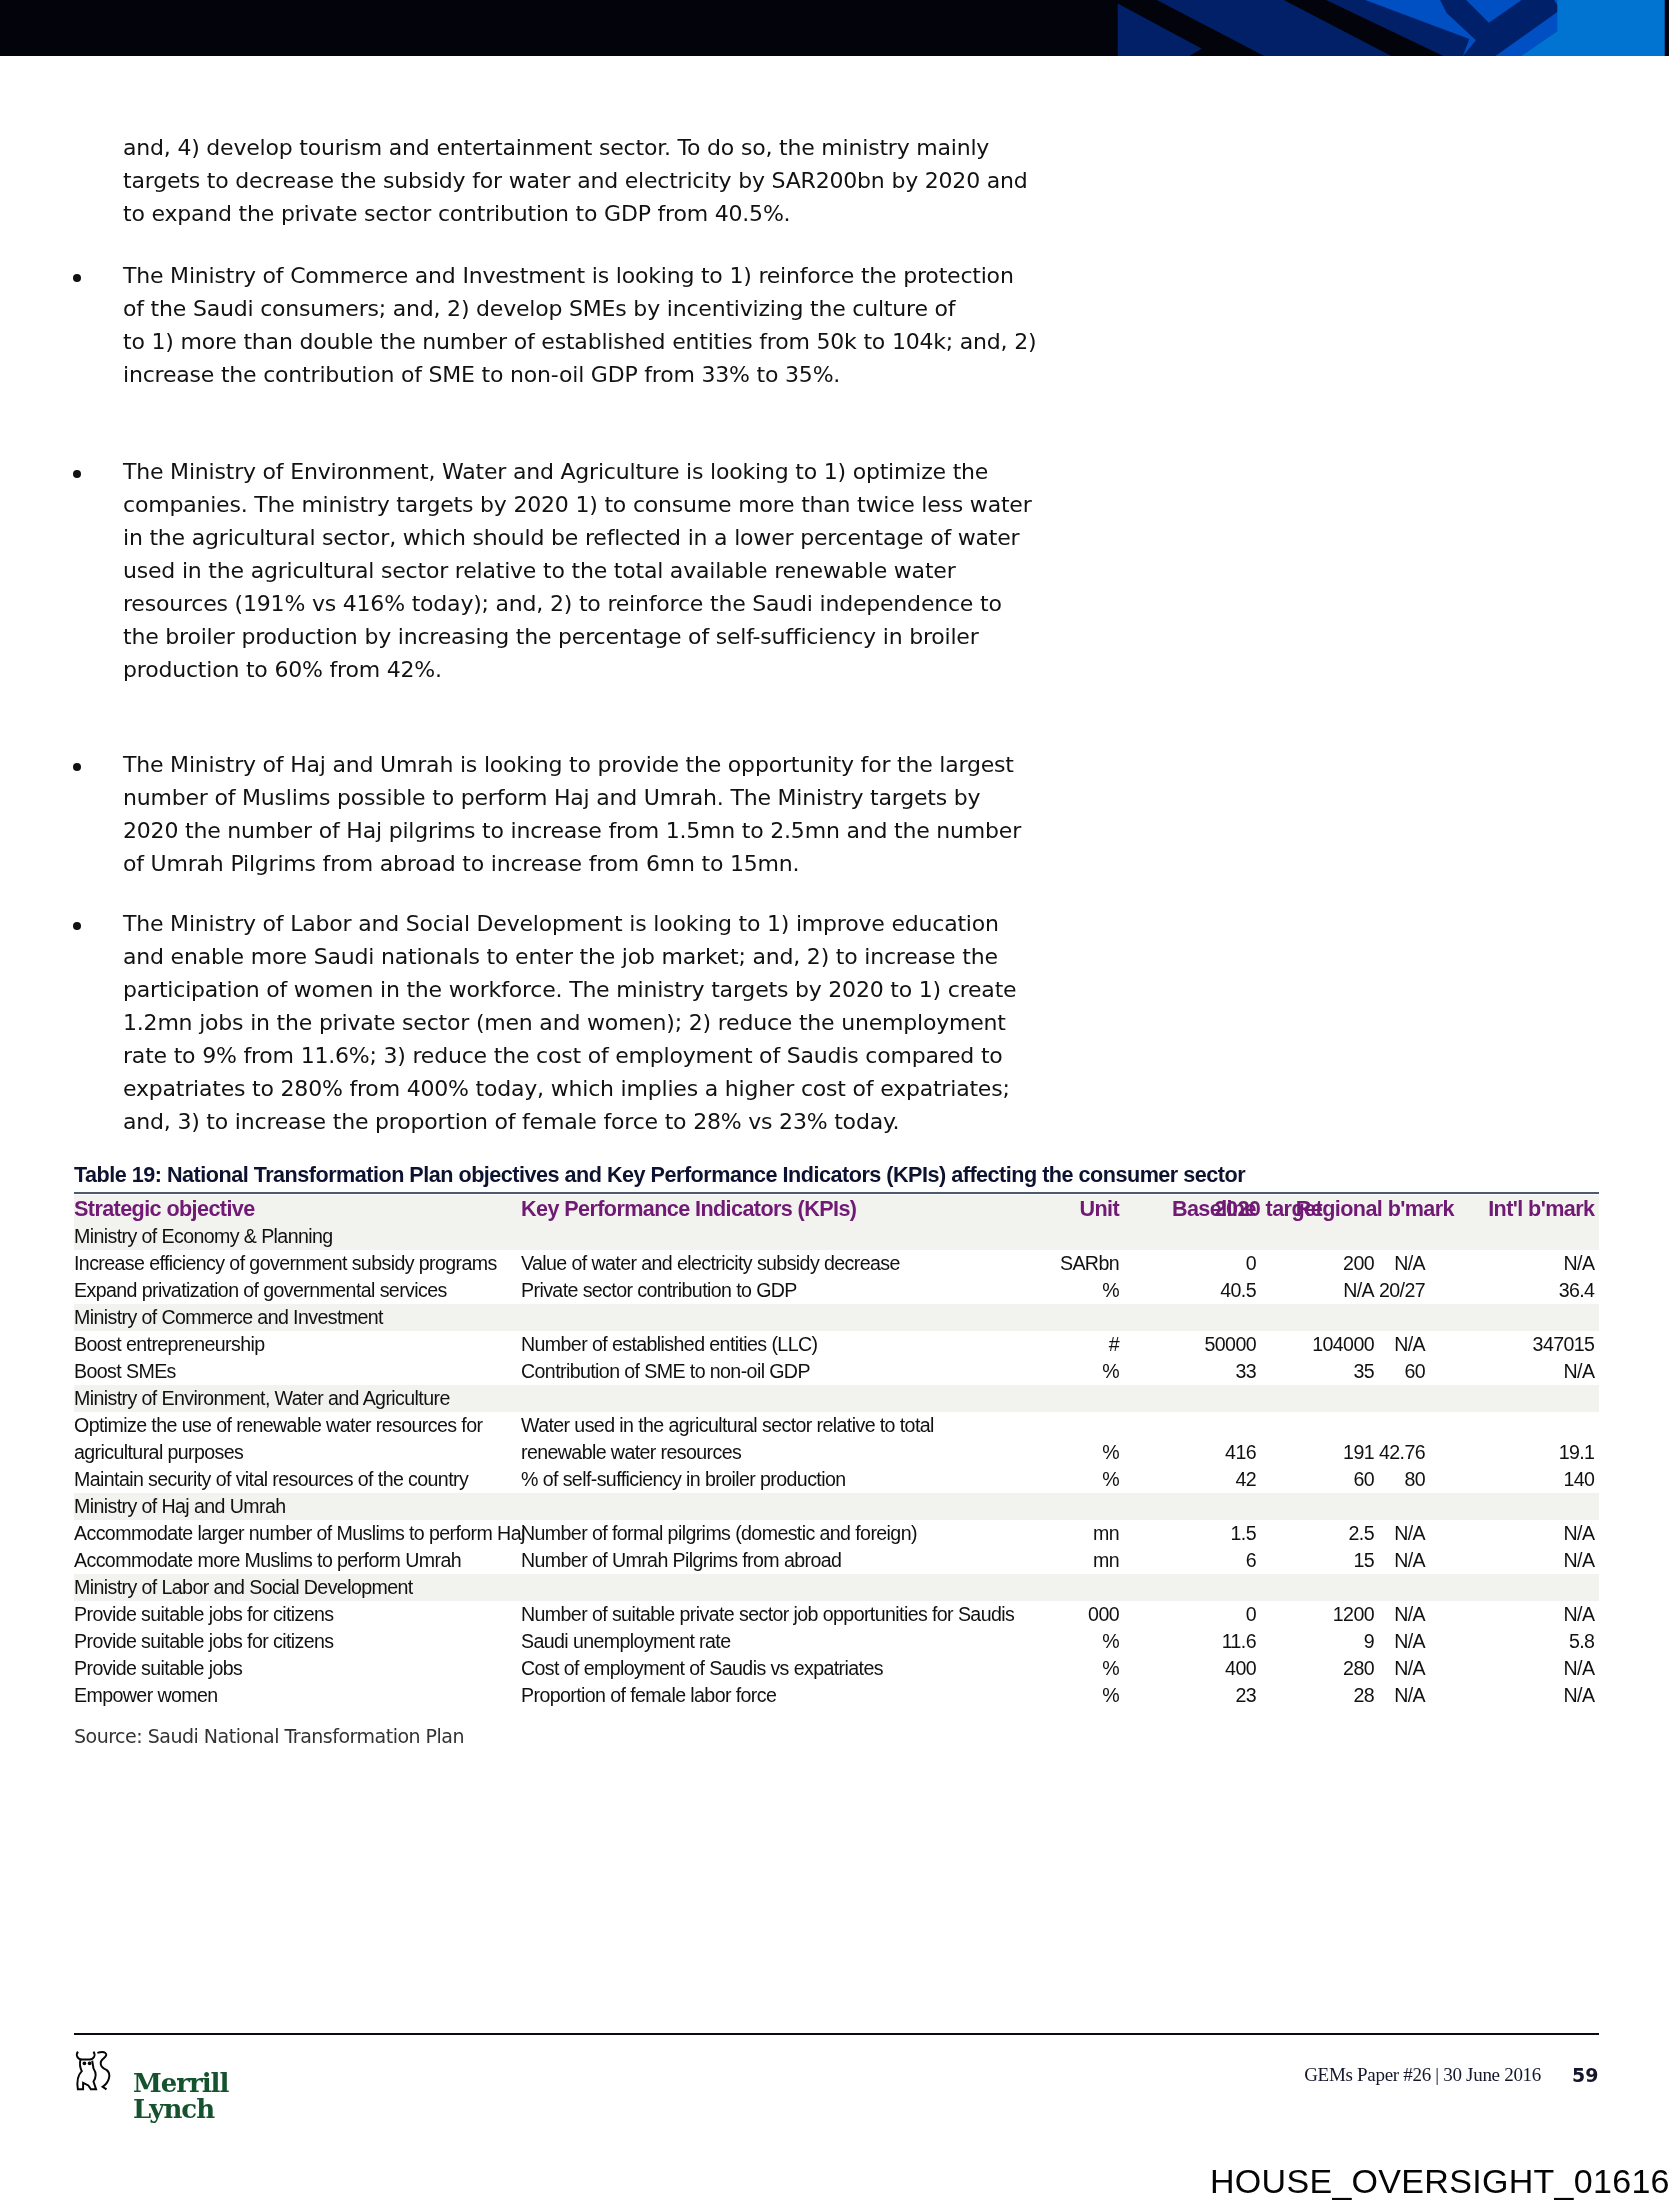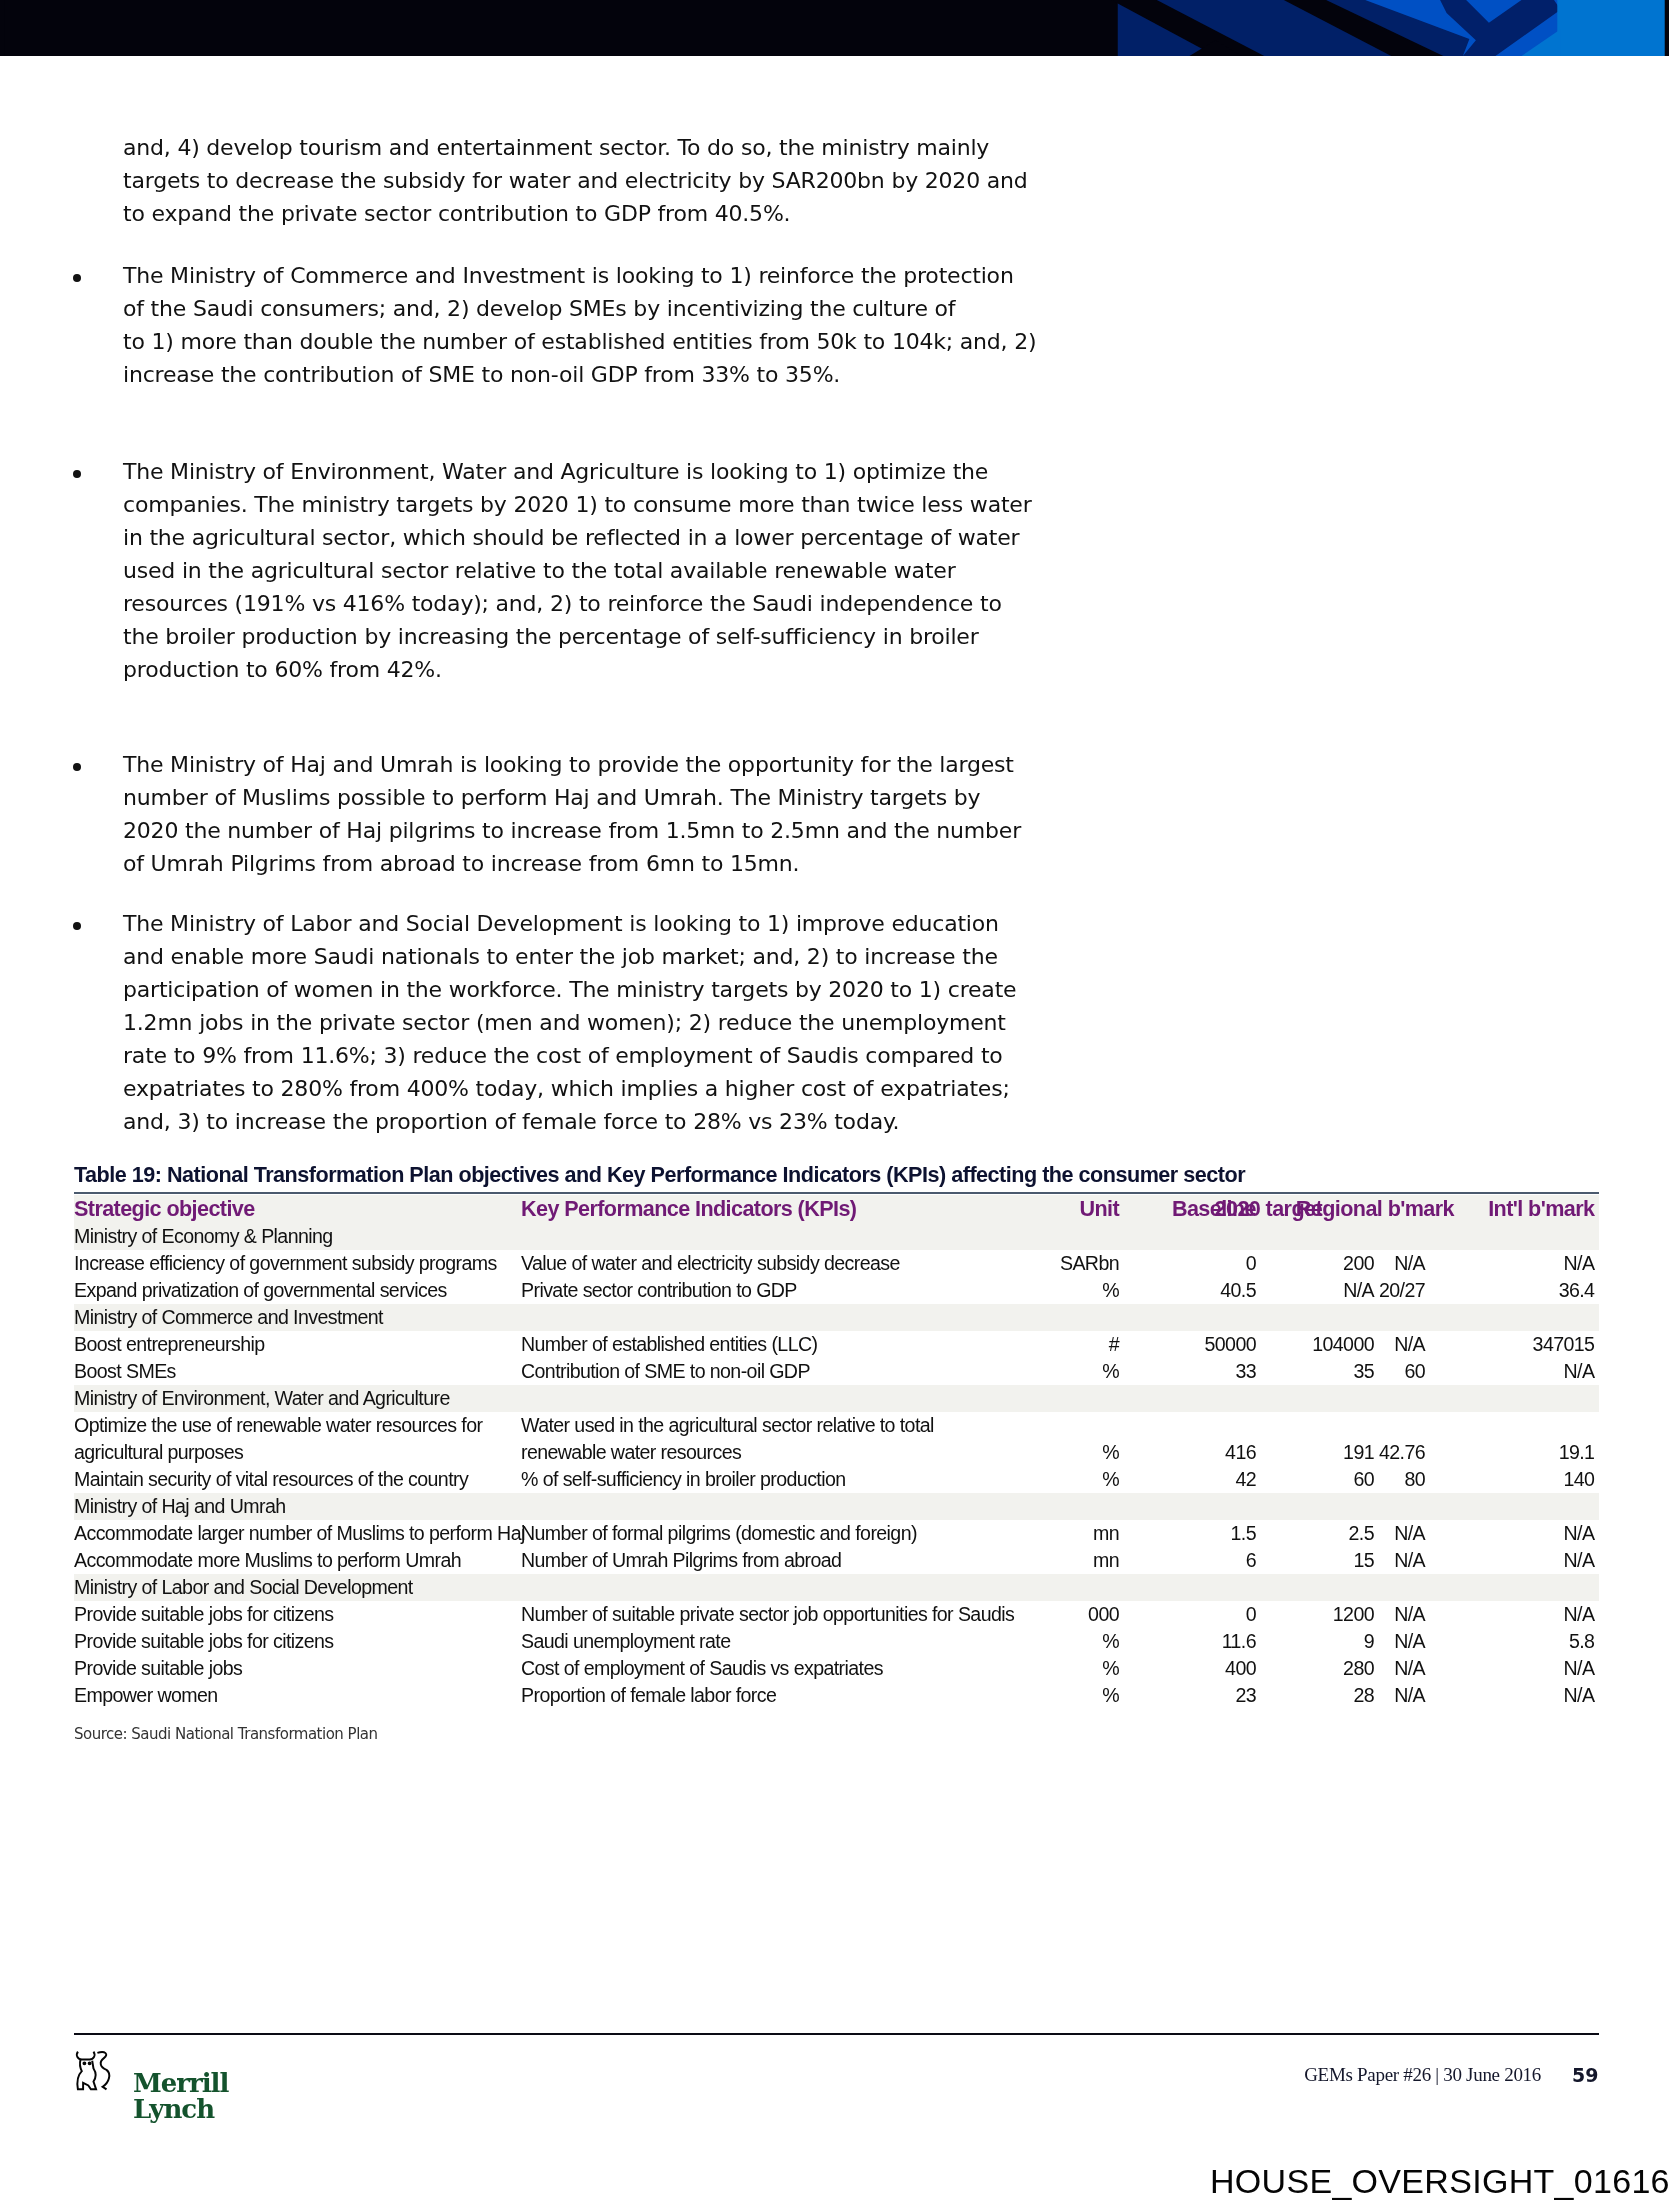--- a/index.html
+++ b/index.html
@@ -47,21 +47,21 @@
   .c-kpi { left:447px; }
   .c-unit { right:480px; text-align:right; }
   .c-base { right:343px; text-align:right; }
   .c-reg { right:174px; text-align:right; }
   .c-intl { right:4.6px; text-align:right; }
   .c-tgt2 { right:225px; text-align:right; }
   .c-bold { font-weight:normal; }
 
   .source {
     position:absolute; left:74px; top:1725px; font-family:"DejaVu Sans", sans-serif;
-    font-size:15px; color:#333; letter-spacing:-0.5px;
+    font-size:19px; color:#333; letter-spacing:-0.5px;
   }
 
   .footer-rule {
     position:absolute; left:74px; top:2033px; width:1525px; height:2px; background:#0a0a14;
   }
   .logo {
     position:absolute; left:74px; top:2048px; height:52px; width:209px;
   }
   .logo-text {
     position:absolute; left:59px; top:22px; font-family:"DejaVu Serif", serif;

